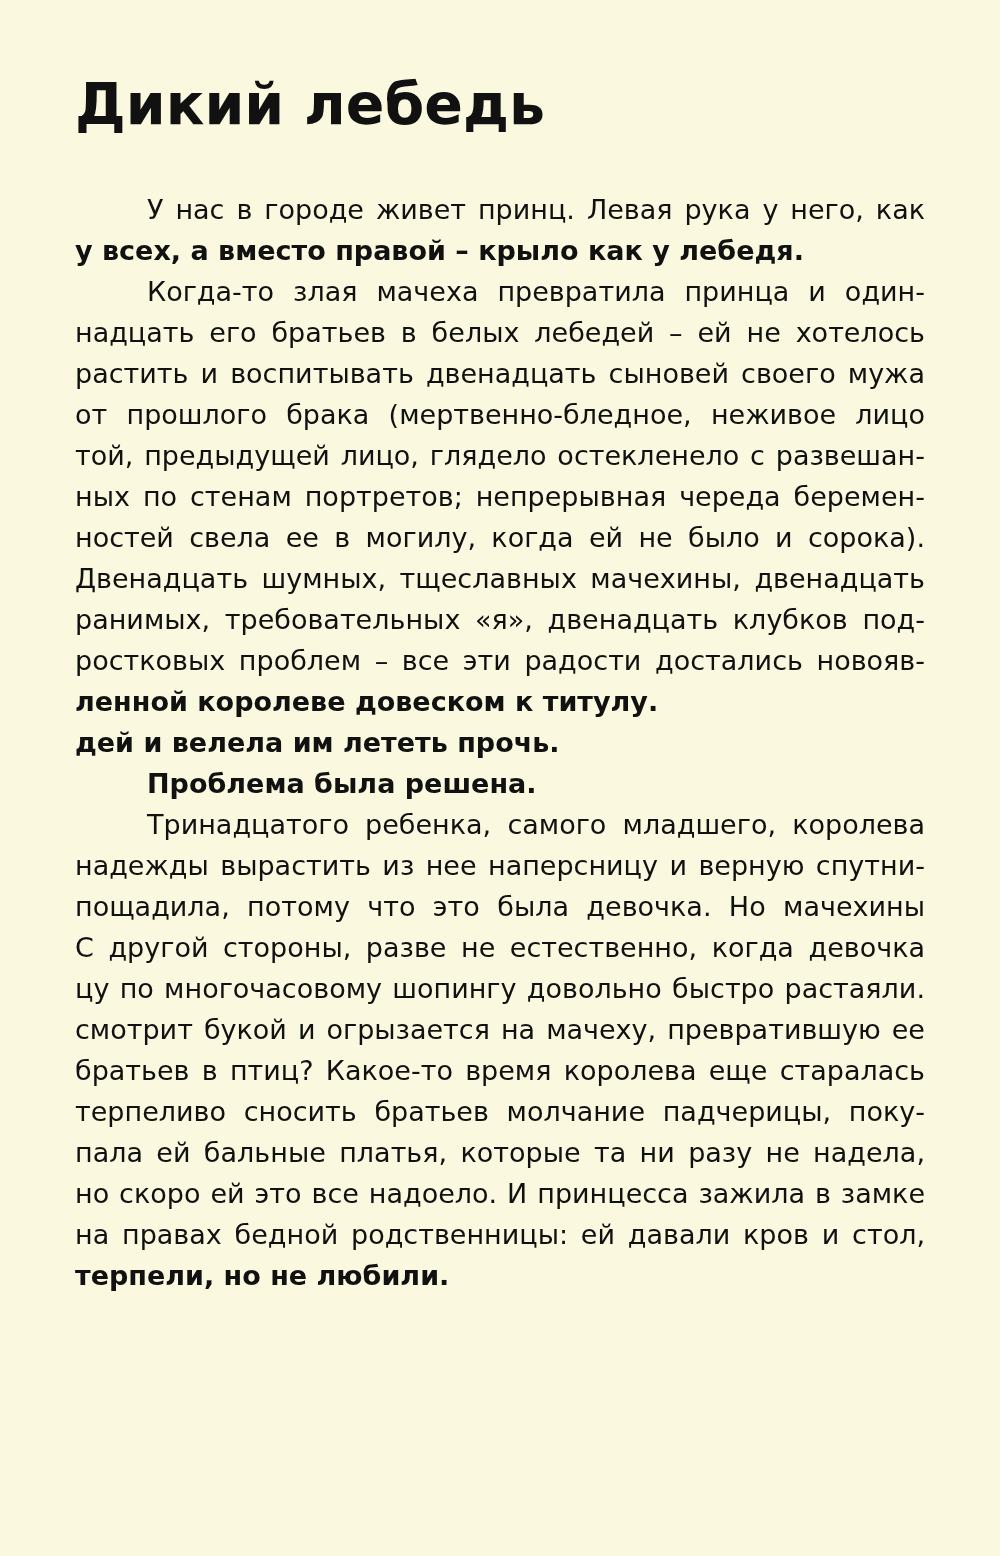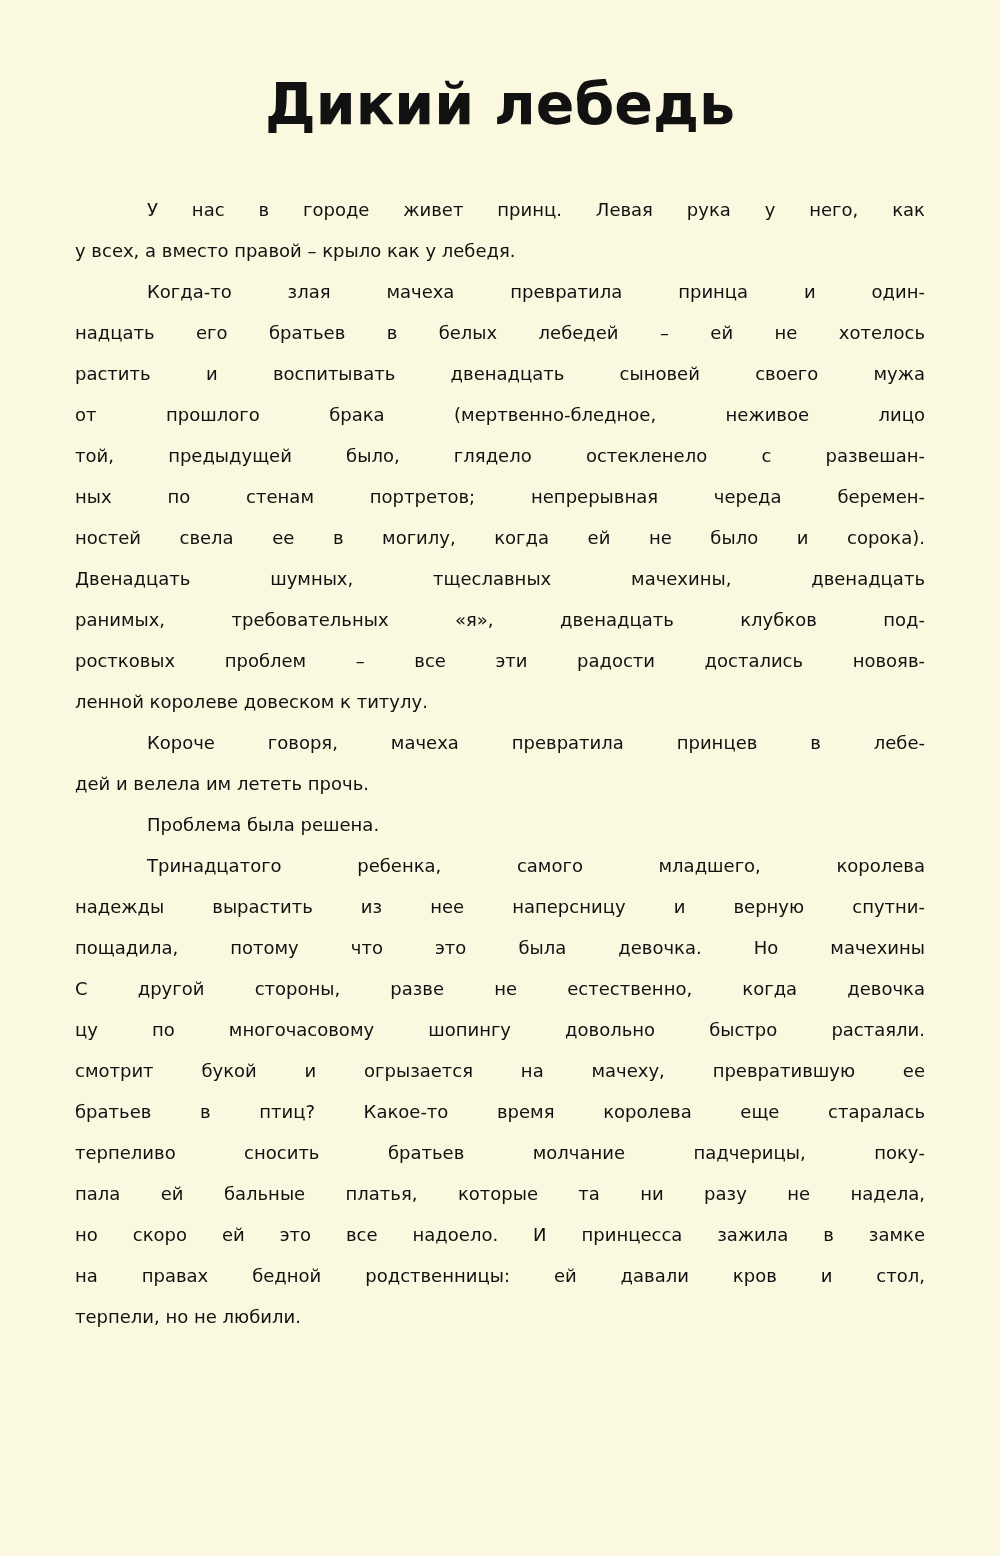--- a/index.html
+++ b/index.html
@@ -17,67 +17,66 @@
   .page {
     box-sizing: border-box;
     width: 1000px;
     height: 1556px;
     padding: 62px 75px 0 75px;
   }
   .title {
     font-size: 57px;
     font-weight: 700;
     line-height: 84px;
-    text-align: center;
+    text-align: left;
     margin: 0 0 43px 0;
     letter-spacing: 0px;
   }
   .text-body {
     width: 850px;
   }
   .para { margin: 0; }
   .para + .para { }
   .line {
-    font-size: 18px;
+    font-size: 27px;
     line-height: 41px;
     height: 41px;
     overflow: hidden;
     text-align: justify;
     text-align-last: justify;
     -moz-text-align-last: justify;
     white-space: normal;
   }
   .line.first { text-indent: 72px; }
-  .line.last  { text-align-last: left; -moz-text-align-last: left; }
+  .line.last  { text-align-last: left; font-weight: bold; -moz-text-align-last: left; }
 </style>
 </head>
 <body>
 
 <div class="page">
   <h1 class="title">Дикий лебедь</h1>
   <div class="text-body">
       <div class="para">
         <div class="line first">У нас в городе живет принц. Левая рука у него, как</div>
         <div class="line last">у всех, а вместо правой – крыло как у лебедя.</div>
       </div>
       <div class="para">
         <div class="line first">Когда-то злая мачеха превратила принца и один-</div>
         <div class="line">надцать его братьев в белых лебедей – ей не хотелось</div>
         <div class="line">растить и воспитывать двенадцать сыновей своего мужа</div>
         <div class="line">от прошлого брака (мертвенно-бледное, неживое лицо</div>
-        <div class="line">той, предыдущей было, глядело остекленело с развешан-</div>
+        <div class="line">той, предыдущей лицо, глядело остекленело с развешан-</div>
         <div class="line">ных по стенам портретов; непрерывная череда беремен-</div>
         <div class="line">ностей свела ее в могилу, когда ей не было и сорока).</div>
         <div class="line">Двенадцать шумных, тщеславных мачехины, двенадцать</div>
         <div class="line">ранимых, требовательных «я», двенадцать клубков под-</div>
         <div class="line">ростковых проблем – все эти радости достались новояв-</div>
         <div class="line last">ленной королеве довеском к титулу.</div>
       </div>
       <div class="para">
-        <div class="line first">Короче говоря, мачеха превратила принцев в лебе-</div>
         <div class="line last">дей и велела им лететь прочь.</div>
       </div>
       <div class="para">
         <div class="line first last">Проблема была решена.</div>
       </div>
       <div class="para">
         <div class="line first">Тринадцатого ребенка, самого младшего, королева</div>
         <div class="line">надежды вырастить из нее наперсницу и верную спутни-</div>
         <div class="line">пощадила, потому что это была девочка. Но мачехины</div>
         <div class="line">С другой стороны, разве не естественно, когда девочка</div>

